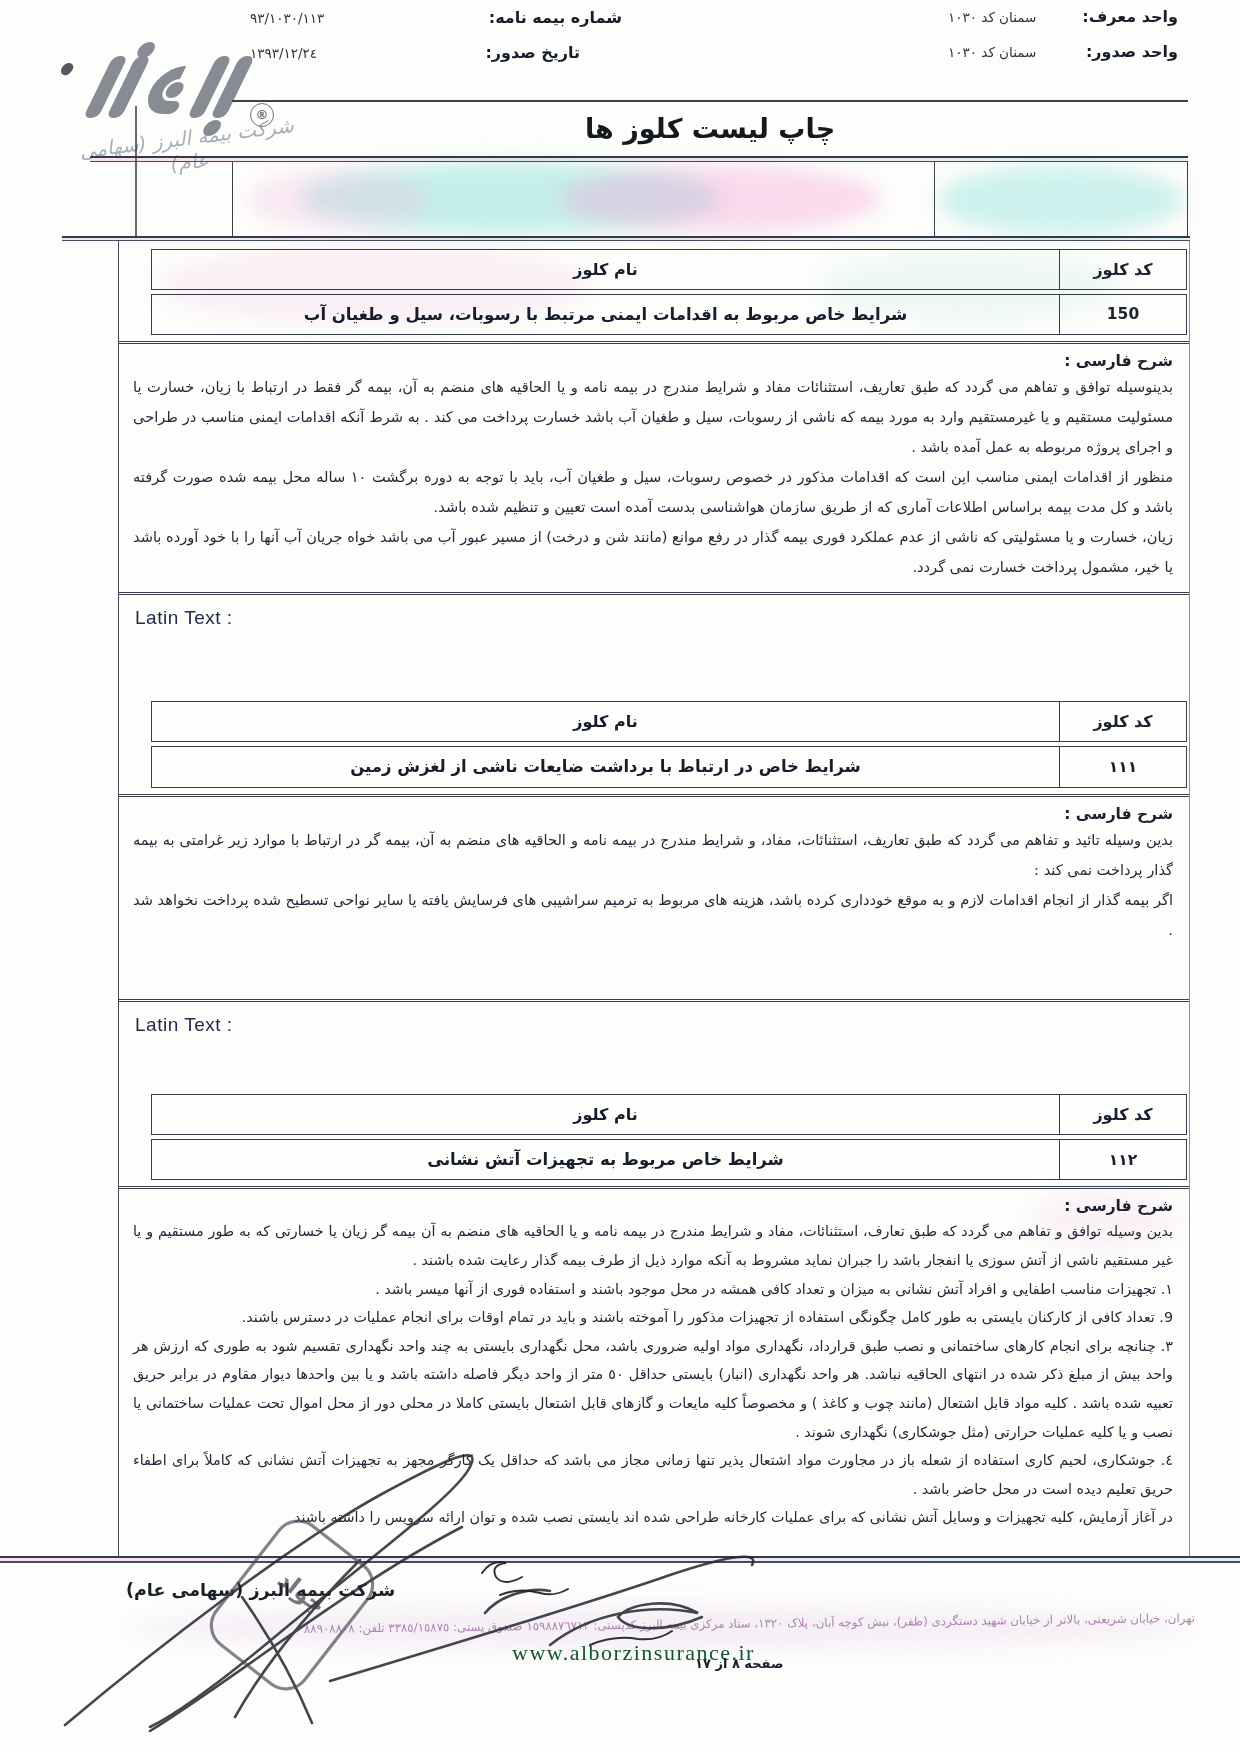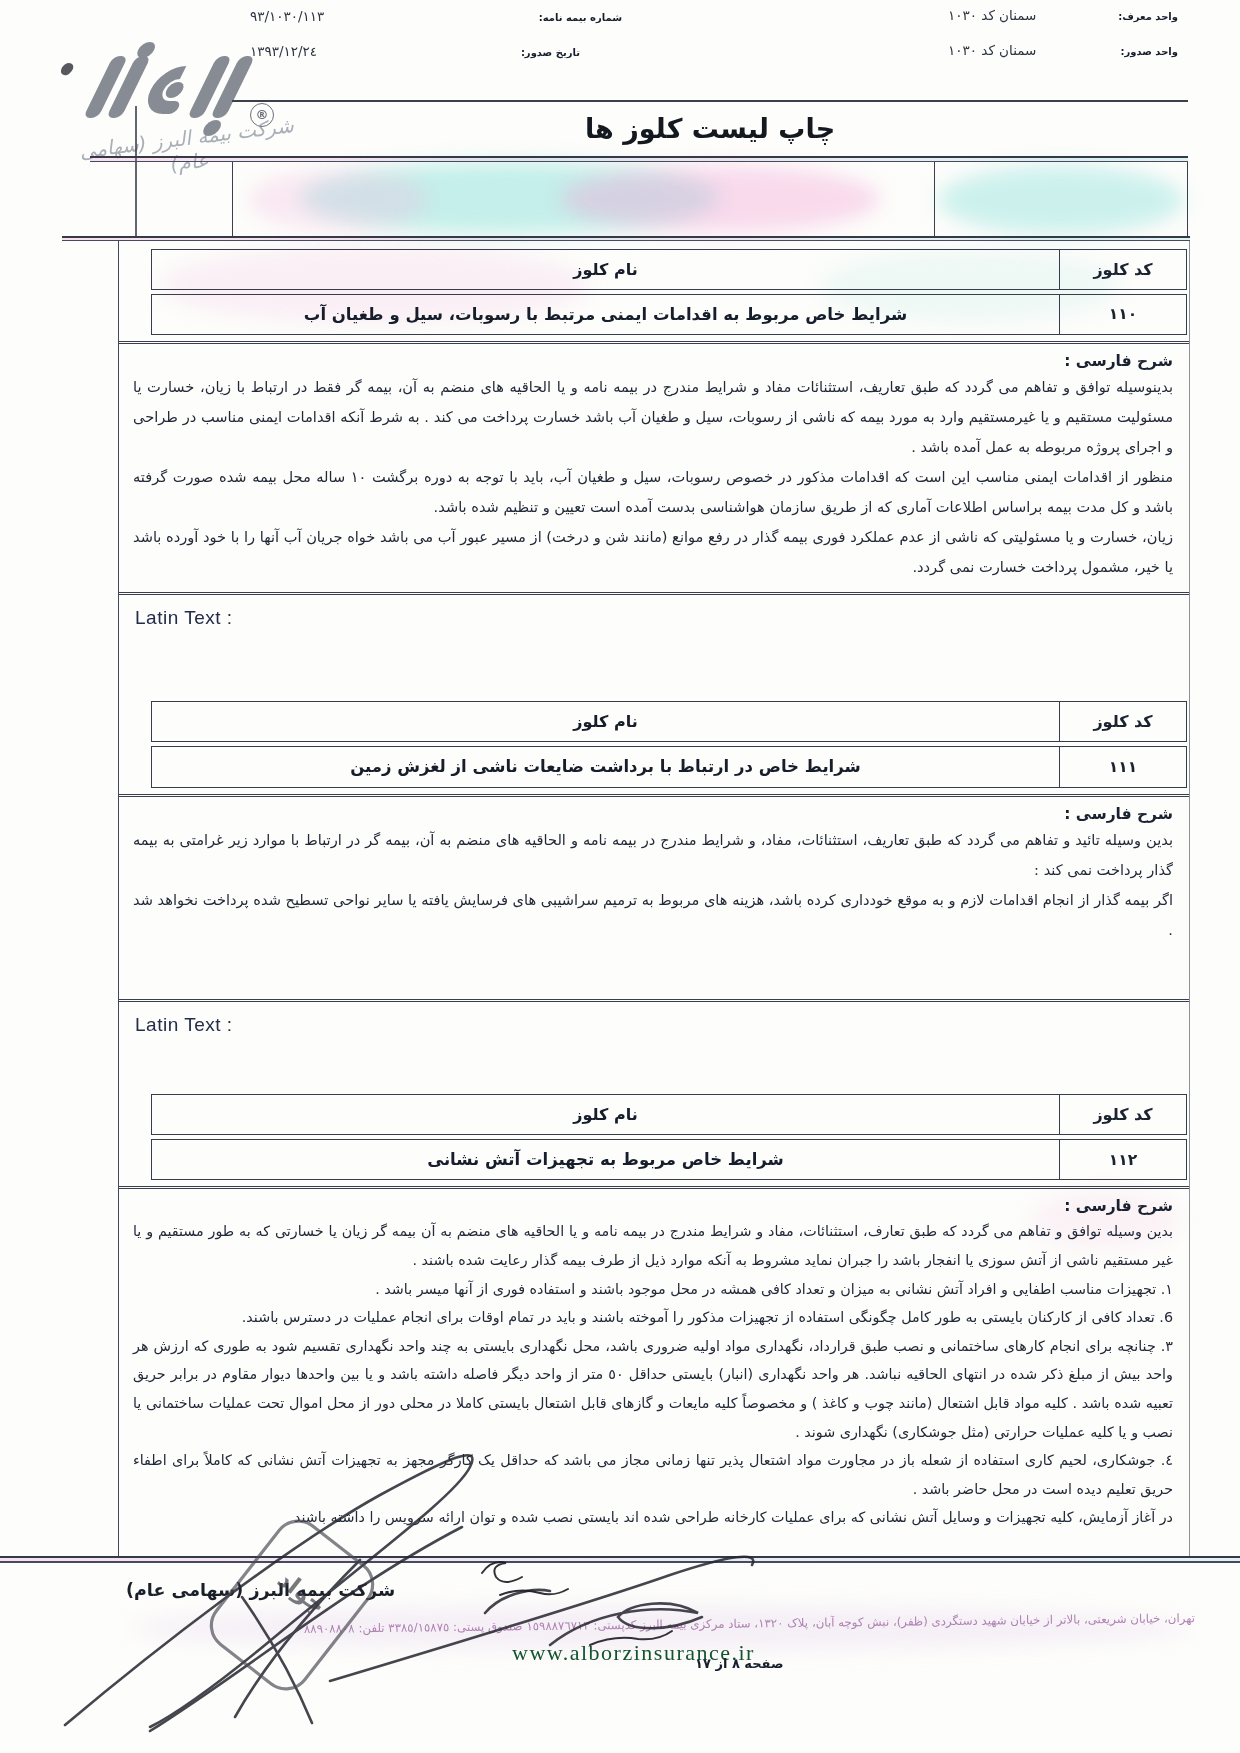--- a/index.html
+++ b/index.html
@@ -40,21 +40,21 @@
   .drule-footer { left:0px; top:1556px; width:1240px; height:7px; border-top-width:2.4px; border-bottom-width:2px; }
 
   .doc-title { position:absolute; left:232px; top:103px; width:956px; height:64px; line-height:52px;
     text-align:center; font-size:27px; font-weight:bold; color:#14181f; direction:rtl; }
 
   
   .fields-box { position:absolute; left:232px; top:162px; width:956px; height:75px;
     border:1.6px solid #3b404d; border-top:none; }
   .fields-right-box { position:absolute; right:0; top:0; width:253px; height:100%; border-left:1.6px solid #3b404d; }
   .frow { position:absolute; display:flex; direction:rtl; justify-content:space-between; align-items:baseline; }
-  .frow .flabel { font-weight:bold; font-size:10px; color:#161d2b; }
+  .frow .flabel { font-weight:bold; font-size:16px; color:#161d2b; }
   .frow .fvalue { font-size:13.5px; color:#2c3442; }
   .frow-policy { left:250px; top:8px;  width:372px; }
   .frow-date   { left:250px; top:43px; width:330px; }
   .frow-ref    { left:948px; top:7px;  width:230px; }
   .frow-issue  { left:948px; top:42px; width:230px; }
 
   
   .content-col { position:absolute; left:118px; top:241px; width:1072px; height:1316px;
     border-left:1.8px solid #43485a; border-right:1.2px solid rgba(66,72,88,.6);
     display:flex; flex-direction:column; overflow:hidden; }
@@ -153,21 +153,21 @@
 
   <div class="content-col">
 
     <div class="tblwrap tw1">
       <div class="clause-table">
         <div class="trow thead">
           <div class="tcell code">کد کلوز</div>
           <div class="tcell name">نام کلوز</div>
         </div>
         <div class="trow tdata">
-          <div class="tcell code">١١٠</div>
+          <div class="tcell code">150</div>
           <div class="tcell name">شرایط خاص مربوط به اقدامات ایمنی مرتبط با رسوبات، سیل و طغیان آب</div>
         </div>
       </div>
     </div>
 
     <div class="sec sec1">
       <div class="desc-label">شرح فارسی :</div>
       <p>بدینوسیله توافق و تفاهم می گردد که طبق تعاریف، استثنائات مفاد و شرایط مندرج در بیمه نامه و یا الحاقیه های منضم به آن، بیمه گر فقط در ارتباط با زیان، خسارت یا مسئولیت مستقیم و یا غیرمستقیم وارد به مورد بیمه که ناشی از رسوبات، سیل و طغیان آب باشد خسارت پرداخت می کند . به شرط آنکه اقدامات ایمنی مناسب در طراحی و اجرای پروژه مربوطه به عمل آمده باشد .</p>
       <p>منظور از اقدامات ایمنی مناسب این است که اقدامات مذکور در خصوص رسوبات، سیل و طغیان آب، باید با توجه به دوره برگشت ١٠ ساله محل بیمه شده صورت گرفته باشد و کل مدت بیمه براساس اطلاعات آماری که از طریق سازمان هواشناسی بدست آمده است تعیین و تنظیم شده باشد.</p>
       <p>زیان، خسارت و یا مسئولیتی که ناشی از عدم عملکرد فوری بیمه گذار در رفع موانع (مانند شن و درخت) از مسیر عبور آب می باشد خواه جریان آب آنها را با خود آورده باشد یا خیر، مشمول پرداخت خسارت نمی گردد.</p>
@@ -210,21 +210,21 @@
           <div class="tcell code">١١٢</div>
           <div class="tcell name">شرایط خاص مربوط به تجهیزات آتش نشانی</div>
         </div>
       </div>
     </div>
 
     <div class="sec sec3">
       <div class="desc-label">شرح فارسی :</div>
       <p>بدین وسیله توافق و تفاهم می گردد که طبق تعارف، استثنائات، مفاد و شرایط مندرج در بیمه نامه و یا الحاقیه های منضم به آن بیمه گر زیان یا خسارتی که به طور مستقیم و یا غیر مستقیم ناشی از آتش سوزی یا انفجار باشد را جبران نماید مشروط به آنکه موارد ذیل از طرف بیمه گذار رعایت شده باشند .</p>
       <p>١. تجهیزات مناسب اطفایی و افراد آتش نشانی به میزان و تعداد کافی همشه در محل موجود باشند و استفاده فوری از آنها میسر باشد .</p>
-      <p>6. تعداد کافی از کارکنان بایستی به طور کامل چگونگی استفاده از تجهیزات مذکور را آموخته باشند و باید در تمام اوقات برای انجام عملیات در دسترس باشند.</p>
+      <p>9. تعداد کافی از کارکنان بایستی به طور کامل چگونگی استفاده از تجهیزات مذکور را آموخته باشند و باید در تمام اوقات برای انجام عملیات در دسترس باشند.</p>
       <p>٣. چنانچه برای انجام کارهای ساختمانی و نصب طبق قرارداد، نگهداری مواد اولیه ضروری باشد، محل نگهداری بایستی به چند واحد نگهداری تقسیم شود به طوری که ارزش هر واحد بیش از مبلغ ذکر شده در انتهای الحاقیه نباشد. هر واحد نگهداری (انبار) بایستی حداقل ٥٠ متر از واحد دیگر فاصله داشته باشد و یا بین واحدها دیوار مقاوم در برابر حریق تعبیه شده باشد . کلیه مواد قابل اشتعال (مانند چوب و کاغذ ) و مخصوصاً کلیه مایعات و گازهای قابل اشتعال بایستی کاملا در محلی دور از محل اموال تحت عملیات ساختمانی یا نصب و یا کلیه عملیات حرارتی (مثل جوشکاری) نگهداری شوند .</p>
       <p>٤. جوشکاری، لحیم کاری استفاده از شعله باز در مجاورت مواد اشتعال پذیر تنها زمانی مجاز می باشد که حداقل یک کارگر مجهز به تجهیزات آتش نشانی که کاملاً برای اطفاء حریق تعلیم دیده است در محل حاضر باشد .</p>
       <p>در آغاز آزمایش، کلیه تجهیزات و وسایل آتش نشانی که برای عملیات کارخانه طراحی شده اند بایستی نصب شده و توان ارائه سرویس را داشته باشند</p>
     </div>
   </div>
 
   <div class="drule drule-footer"></div>
   <div class="footer-company">شرکت بیمه البرز (سهامی عام)</div>
   <div class="footer-address">تهران، خیابان شریعتی، بالاتر از خیابان شهید دستگردی (ظفر)، نبش کوچه آبان، پلاک ١٣٢٠، ستاد مرکزی بیمه البرز کدپستی: ١٥٩٨٨٧٦٧١٣ صندوق پستی: ٣٣٨٥/١٥٨٧٥ تلفن: ٨٨٩٠٨٨٠٨</div>
   <div class="footer-site">www.alborzinsurance.ir</div>

